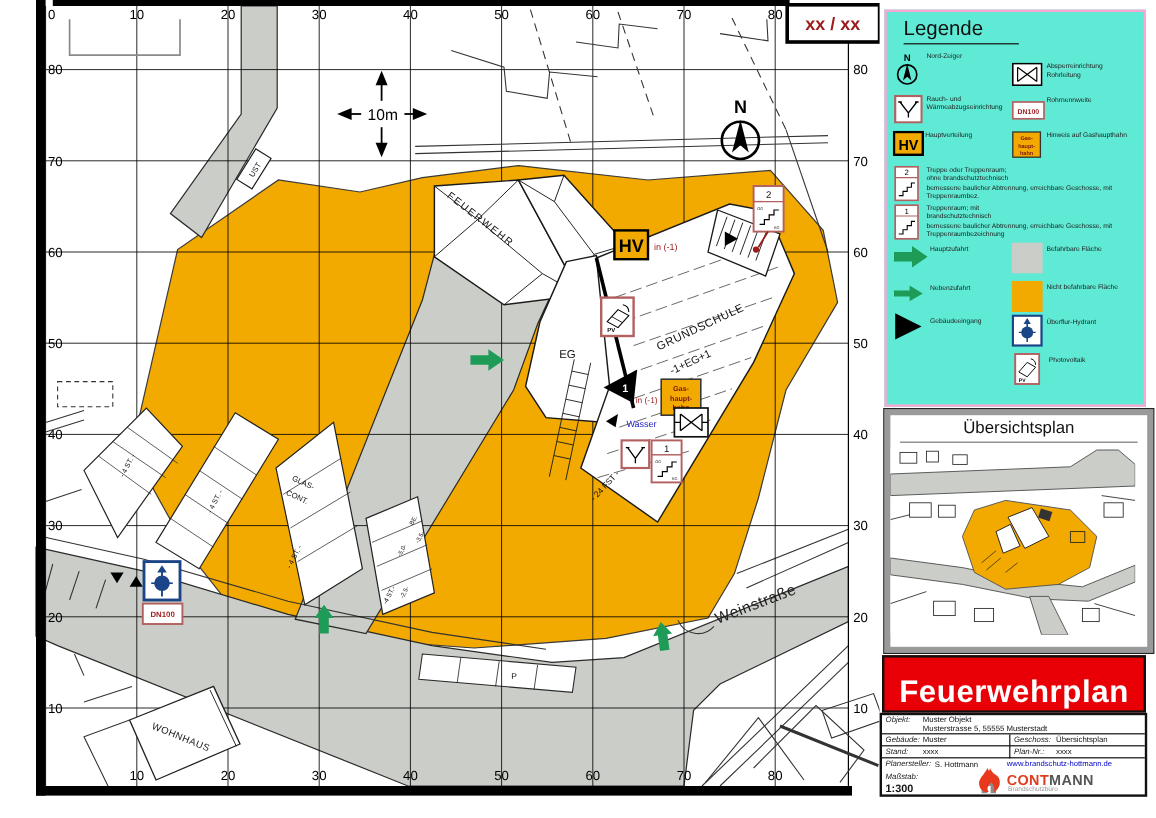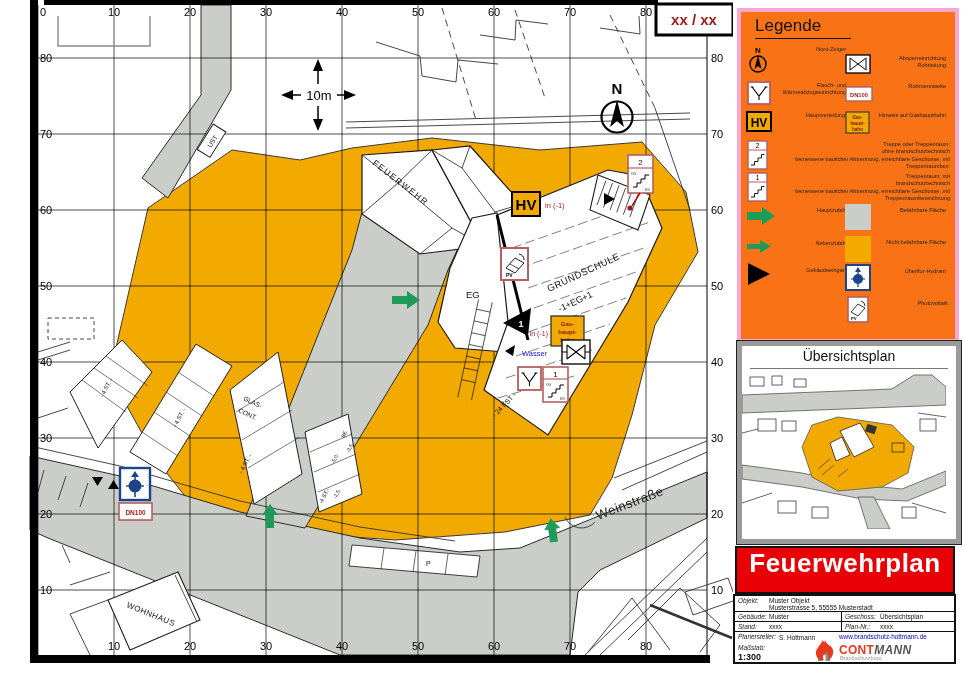--- a/index.html
+++ b/index.html
@@ -1,52 +1,52 @@
 <!DOCTYPE html>
 <html><head>
 <meta charset="utf-8">
 <style>
   html,body{margin:0;padding:0;background:#fff;}
   .page{position:relative;width:963px;height:682px;background:#fff;overflow:hidden;
         font-family:"Liberation Sans", sans-serif;color:#111;}
   svg text{font-family:"Liberation Sans", sans-serif;}
   
   .legend-box{position:absolute;left:737px;top:8px;width:214px;height:327px;
-              border:4px solid #f9a8d4;background:#f97316;text-align:right;}
+              border:2px solid #f9a8d4;background:#5eead4;}
   .legend-title{position:absolute;left:14px;top:4px;font-size:17px;color:#111;}
   .legend-title-rule{position:absolute;left:14px;top:26px;width:96px;border-top:1.5px solid #111;}
   .lg-item{position:absolute;}
   .lg-ic{position:absolute;left:0;top:0;}
   .lg-tx{position:absolute;left:27px;top:1px;width:72px;font-size:5.6px;line-height:1.3;
          color:#222;white-space:pre-line;}
   .lg-tx.wide{width:176px;}
   .overview-box{position:absolute;left:737px;top:341px;width:214px;height:193px;
                 border:5px solid #9a9a9a;outline:1px solid #222;background:#fff;}
   .overview-title{position:absolute;left:0;top:2px;width:100%;text-align:center;
                   font-size:14px;color:#111;}
   .overview-rule{position:absolute;left:8px;right:8px;top:22px;border-top:1px solid #777;}
   .banner{position:absolute;left:735px;top:546px;width:216px;height:44px;background:#E90007;
-          border:2px solid #111;display:flex;align-items:flex-start;justify-content:center;}
+          border:2px solid #111;display:flex;align-items:flex-end;justify-content:center;}
   .banner-text{color:#fff;font-size:26px;font-weight:bold;letter-spacing:0.5px;}
   
   .tblock{position:absolute;left:733px;top:594px;width:219px;height:66px;border:2px solid #111;
           background:#fff;font-size:6.5px;}
   .tb-row{position:absolute;left:0;width:100%;box-sizing:border-box;border-bottom:1px solid #111;}
   .tb-r1{top:0;height:16px;}
   .tb-r2{top:16px;height:10px;}
   .tb-r3{top:26px;height:10px;}
   .tb-r4{top:36px;height:30px;border-bottom:none;}
   .tb-div{position:absolute;left:106px;top:16px;height:20px;border-left:1px solid #111;}
   .tb-lab{font-style:italic;color:#222;}
   .tb-val{color:#111;}
   .ab{position:absolute;}
   .website{color:#0000CC;font-size:6.4px;}
   .scale-val{font-weight:bold;font-size:9px;}
   .logo-hott{color:#E03C1F;font-weight:bold;font-size:12px;letter-spacing:0.3px;}
-  .logo-mann{color:#555;font-weight:bold;font-size:12px;letter-spacing:0.3px;font-style:italic;}
+  .logo-mann{color:#555;font-weight:bold;font-size:12px;letter-spacing:0.3px;}
   .logo-sub{color:#999;font-size:5.5px;}
 </style>
 </head>
 <body>
 
 <div class="page">
 
   <svg width="733" height="682" viewBox="0 0 733 682" style="position:absolute;left:0;top:0;">
     <rect x="0" y="0" width="733" height="682" fill="#ffffff"></rect>
 

